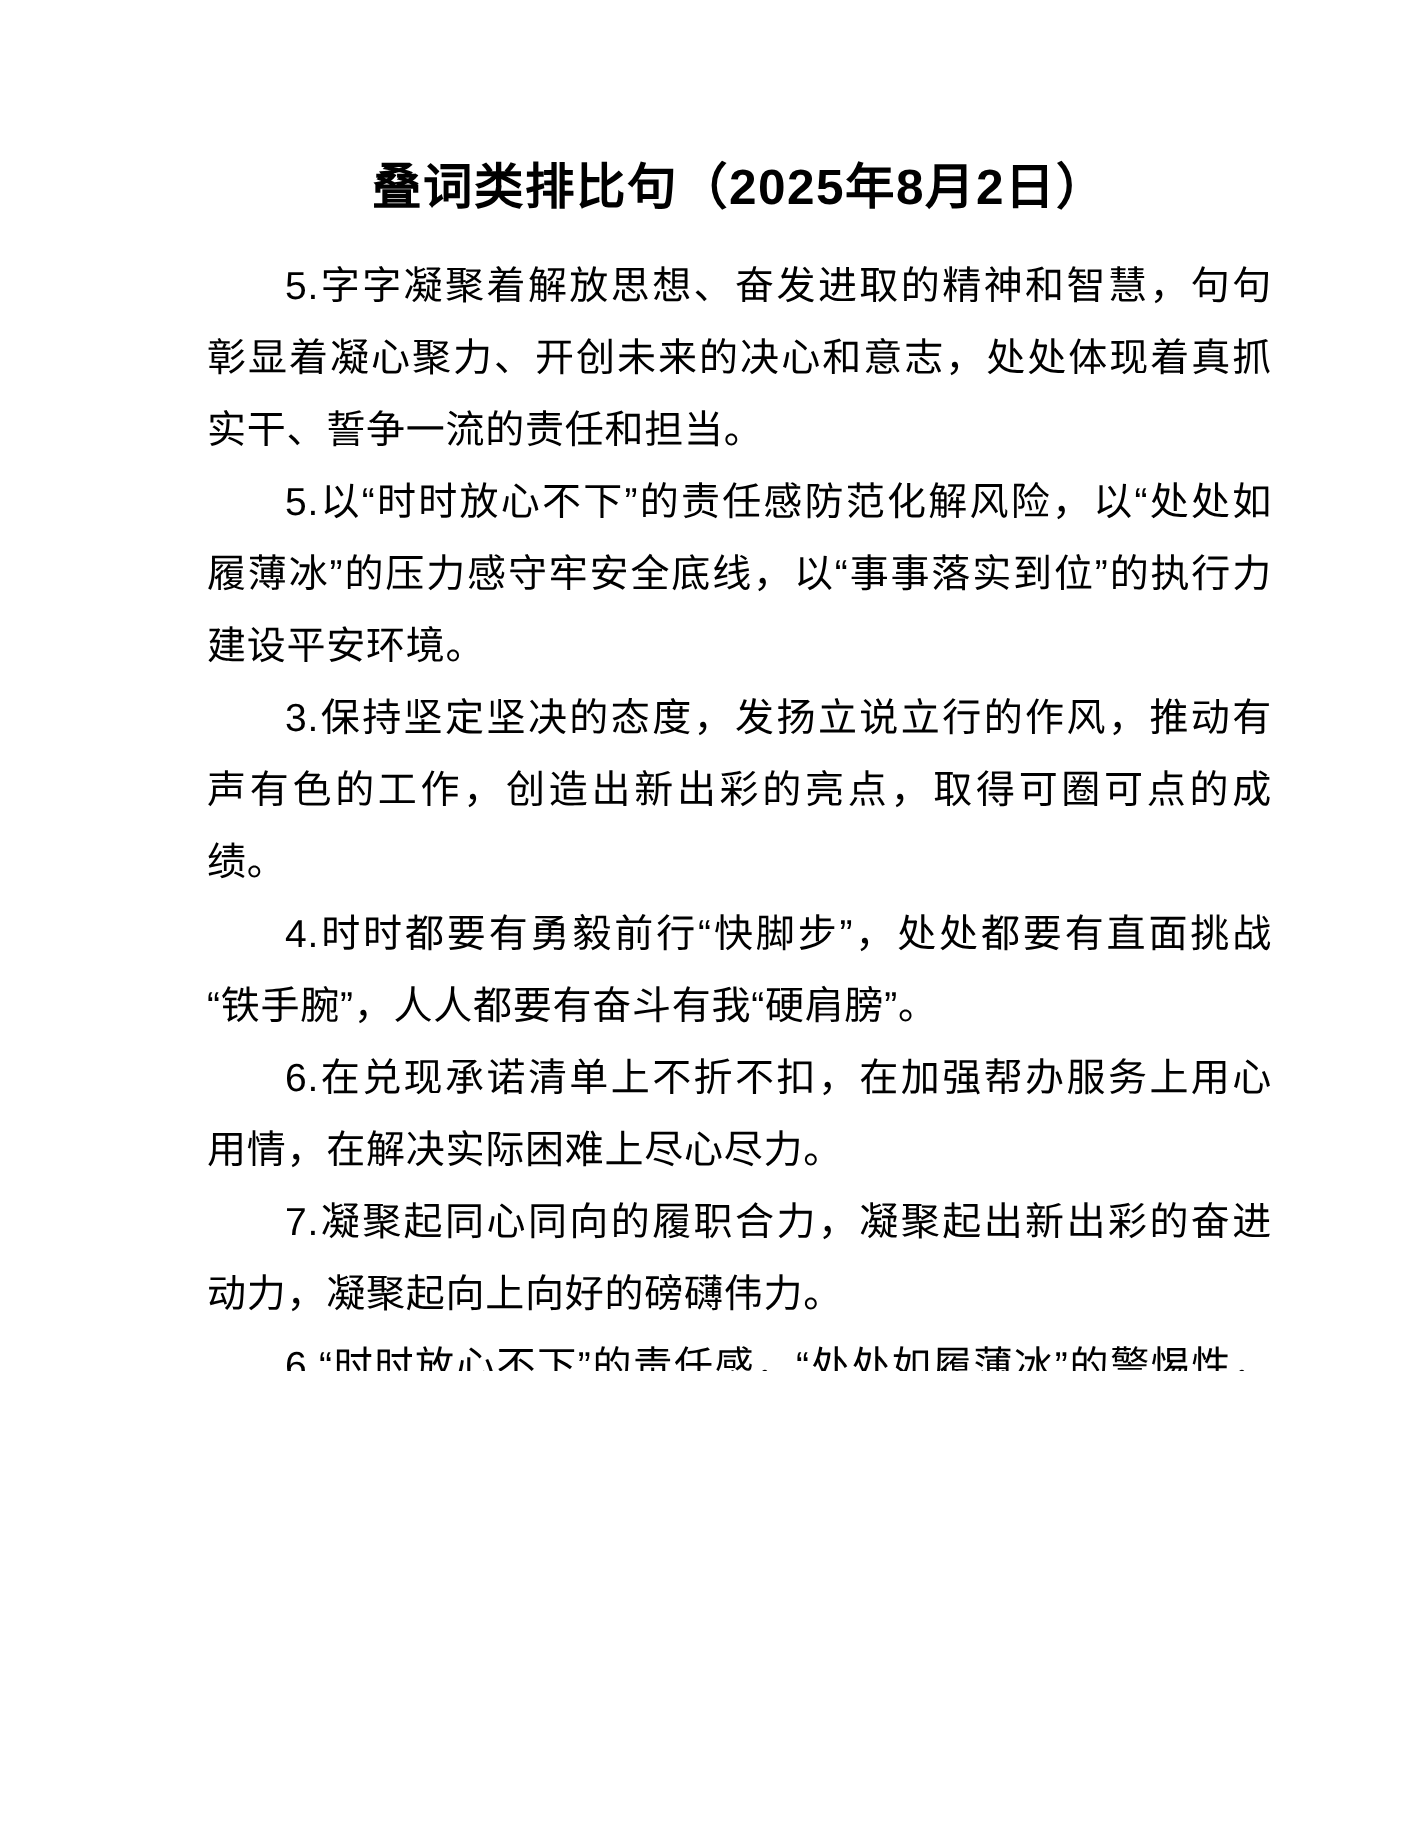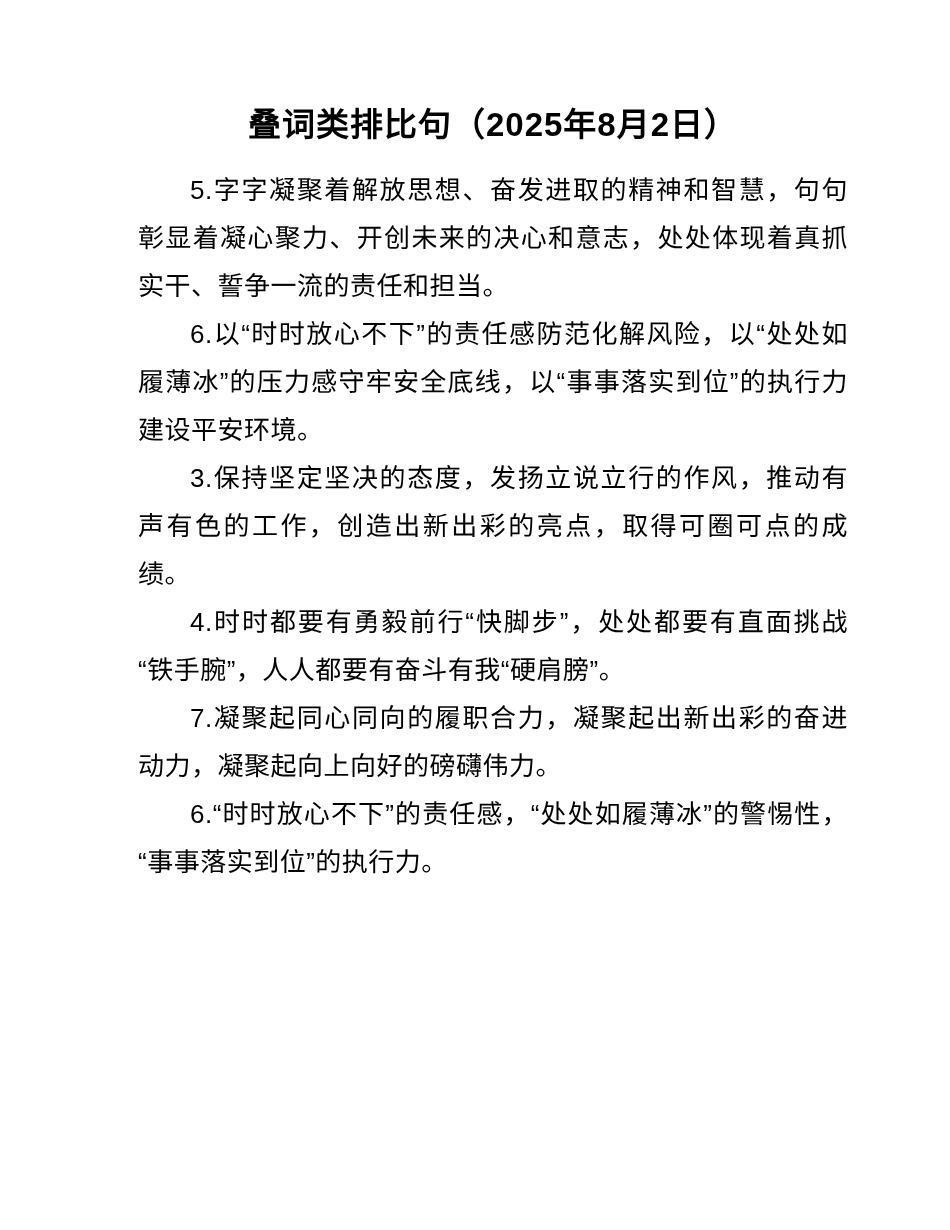--- a/index.html
+++ b/index.html
@@ -44,19 +44,20 @@
     word-break: break-all;
   }
 </style>
 </head>
 <body>
 
 <div class="page">
   <h1 class="doc-title">叠词类排比句（2025年8月2日）</h1>
   <div class="doc-body">
     <p class="para">5.字字凝聚着解放思想、奋发进取的精神和智慧，句句彰显着凝心聚力、开创未来的决心和意志，处处体现着真抓实干、誓争一流的责任和担当。</p>
-    <p class="para">6.以“时时放心不下”的责任感防范化解风险，以“处处如履薄冰”的压力感守牢安全底线，以“事事落实到位”的执行力建设平安环境。</p>
+    <p class="para">5.以“时时放心不下”的责任感防范化解风险，以“处处如履薄冰”的压力感守牢安全底线，以“事事落实到位”的执行力建设平安环境。</p>
     <p class="para">3.保持坚定坚决的态度，发扬立说立行的作风，推动有声有色的工作，创造出新出彩的亮点，取得可圈可点的成绩。</p>
     <p class="para">4.时时都要有勇毅前行“快脚步”，处处都要有直面挑战“铁手腕”，人人都要有奋斗有我“硬肩膀”。</p>
+    <p class="para">6.在兑现承诺清单上不折不扣，在加强帮办服务上用心用情，在解决实际困难上尽心尽力。</p>
     <p class="para">7.凝聚起同心同向的履职合力，凝聚起出新出彩的奋进动力，凝聚起向上向好的磅礴伟力。</p>
     <p class="para">6.“时时放心不下”的责任感，“处处如履薄冰”的警惕性，“事事落实到位”的执行力。</p>
   </div>
 </div>
 
 </body></html>

